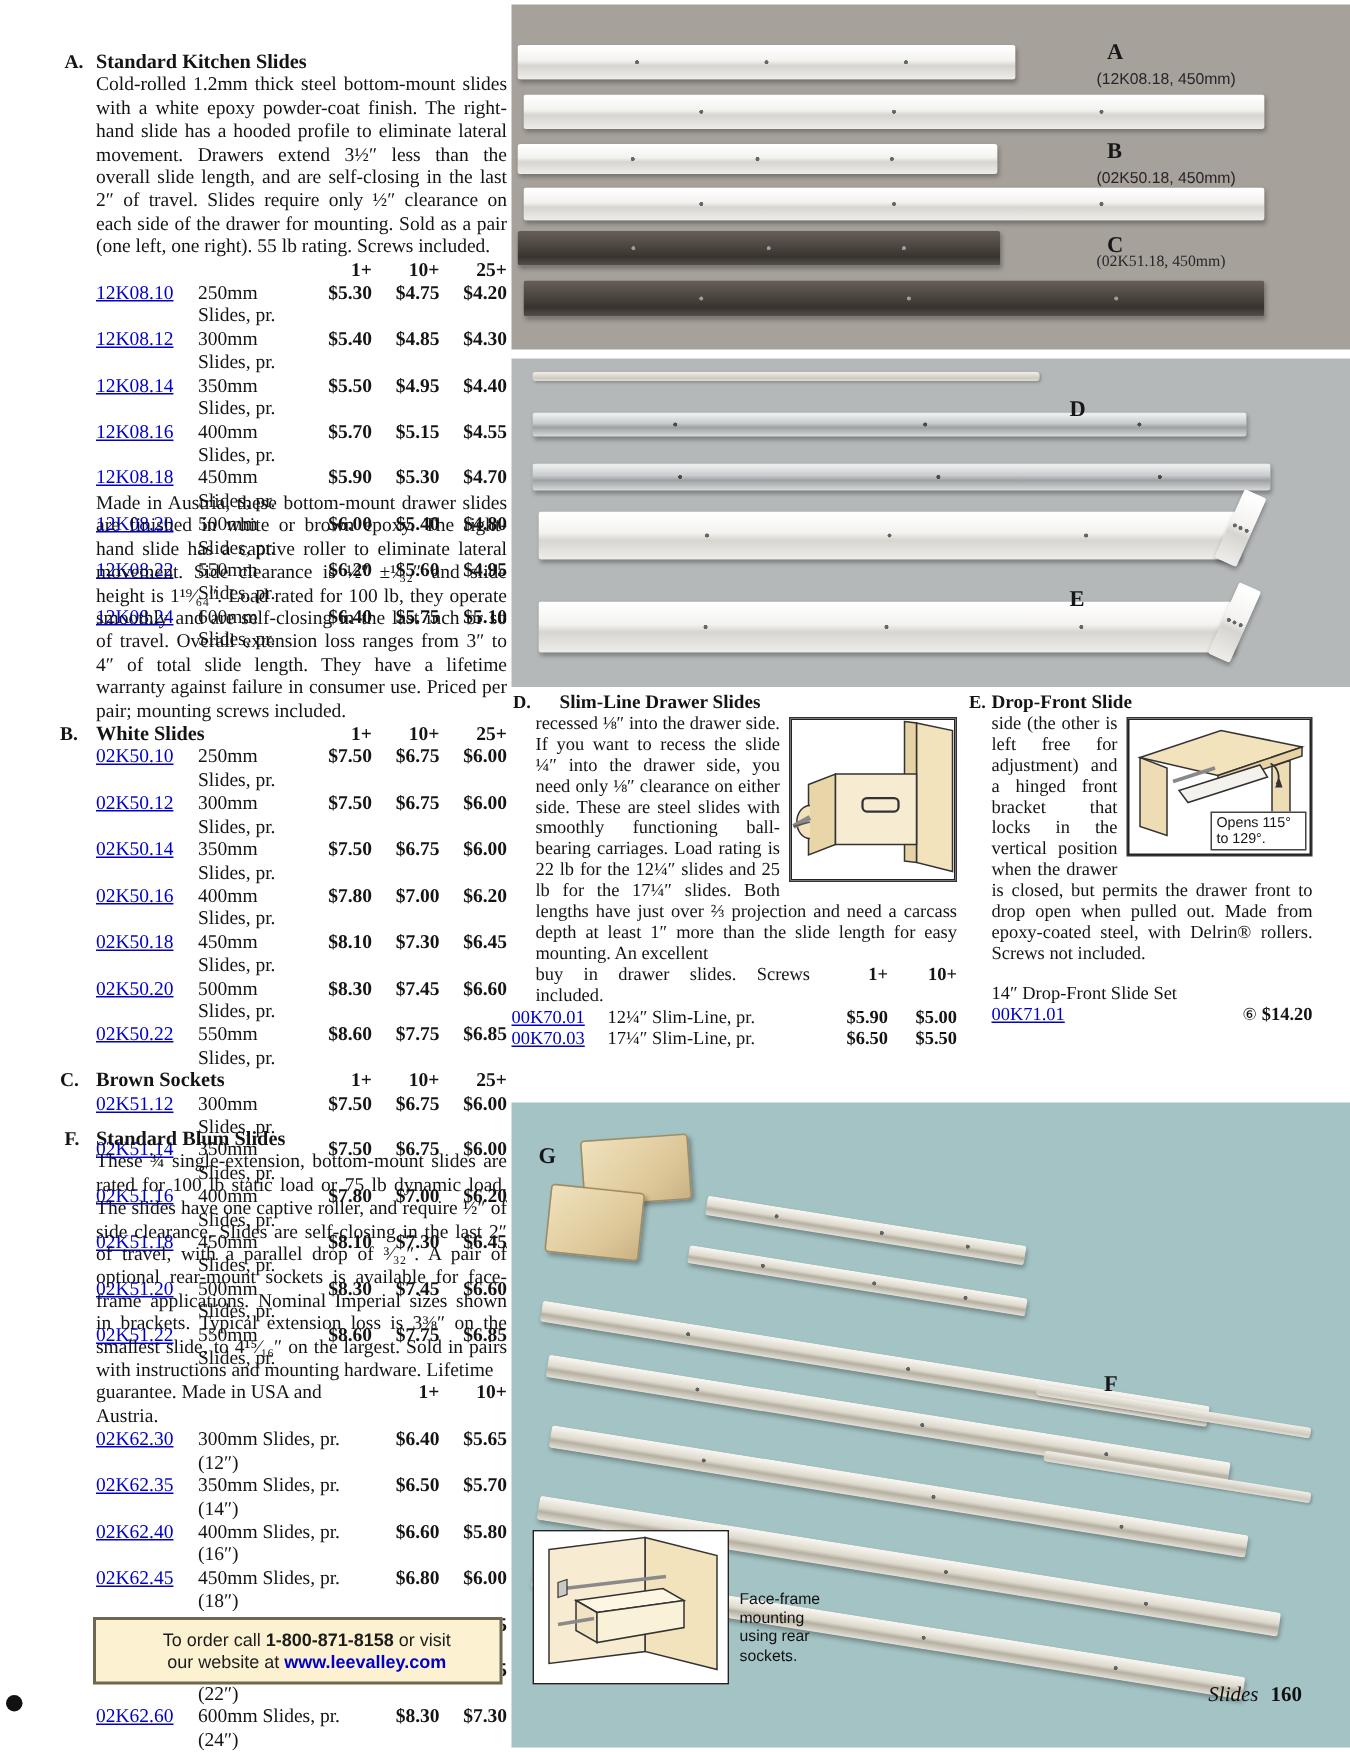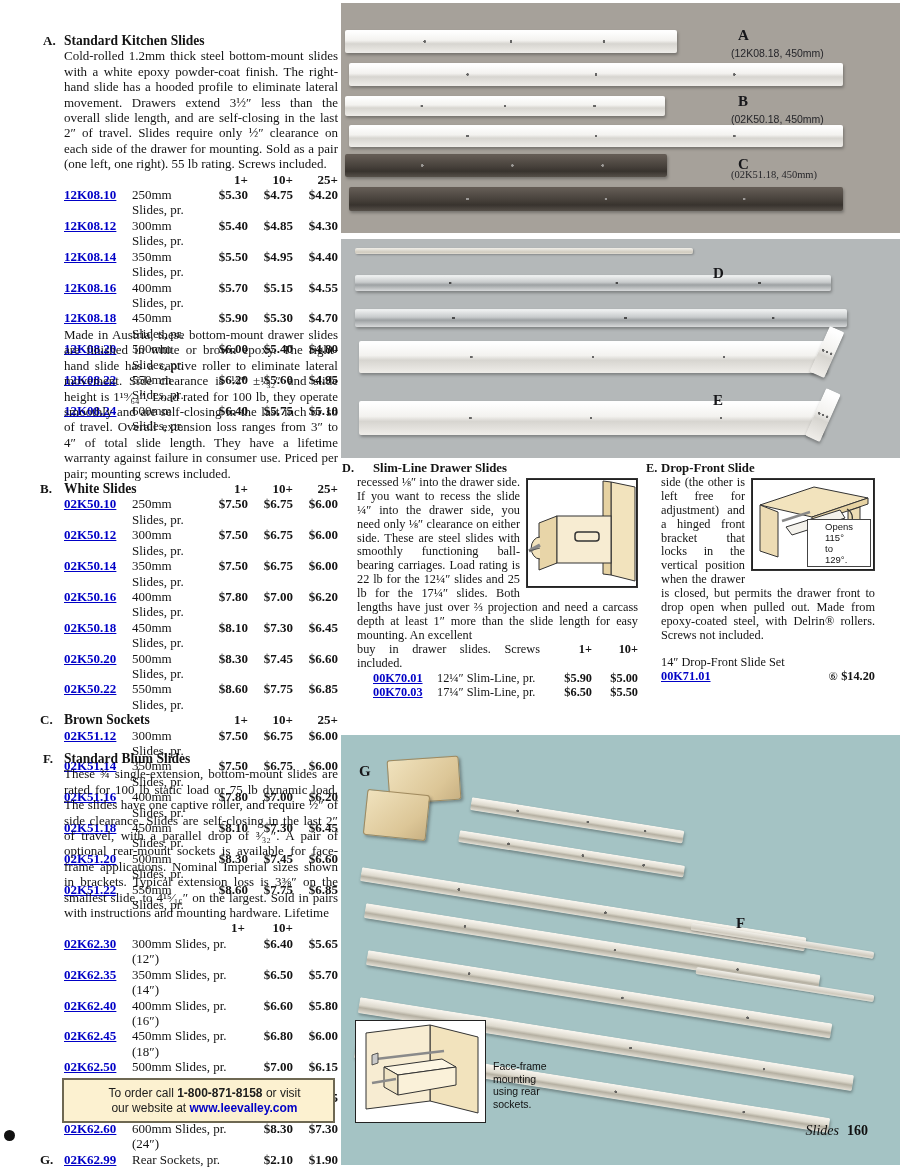--- a/index.html
+++ b/index.html
@@ -45,38 +45,38 @@
   
   .sec { position:absolute; }
   .body-size { font-size:13px; line-height:15.4px; }
   .small-size { font-size:12.3px; line-height:13.9px; }
   .pad24 { padding-left:24px; } .pad16 { padding-left:16px; }
   .s-head { position:relative; font-weight:bold; }
   .s-title { font-size:1.04em; }
   .s-letter { position:absolute; left:-21px; top:0; font-weight:bold; }
   .s-letter16 { position:absolute; left:-15px; top:0; font-weight:bold; }
   .desc { text-align:justify; }
-  .sku { color:#0000c6; font-weight:bold; text-decoration:underline; cursor:pointer; }
+  .sku { color:#0000c6; font-weight:normal; text-decoration:underline; cursor:pointer; }
   .rp { text-align:right; font-weight:bold; }
   .ph { text-align:right; font-weight:bold; }
   .cols5 { display:grid; grid-template-columns:68px 1fr 45px 45px 45px; }
   .hcols5 { display:grid; grid-template-columns:1fr 45px 45px 45px; }
   .cols4 { display:grid; grid-template-columns:68px 1fr 48px 45px; }
   .hcols4 { display:grid; grid-template-columns:1fr 48px 45px; }
   .colsD { display:grid; grid-template-columns:64px 1fr 52px 46px; }
   .hcolsD { display:grid; grid-template-columns:1fr 52px 46px; }
   .trow { position:relative; line-height:15.4px; }
-  .small-size .trow { line-height:14.6px;margin-left:32px; }
+  .small-size .trow { line-height:14.6px; }
   .row-letter { position:absolute; left:-24px; font-weight:bold; }
 
   .inset-float { float:right; position:relative; background:#fff; border:1px solid #333;
                  margin:2px 0 3px 6px; }
   .inset-caption { position:absolute; right:3px; bottom:3px; width:64px; background:#fff;
                    border:1px solid #444; font-family:"Liberation Sans",sans-serif;
-                   font-size:9.5px; line-height:11px; padding:1px 17px; text-align:left; }
+                   font-size:9.5px; line-height:11px; padding:1px 3px; text-align:left; }
   .clear { clear:both; }
   .eprice-row { display:flex; justify-content:space-between; align-items:baseline; }
   .esym { font-size:11px; }
   .eprice { font-weight:bold; }
 
   
   #order-box { position:absolute; left:62px; top:1078px; width:273px; height:45px;
                background:#fcf1d0; border:2px solid #6e6852; text-align:center;
                font-family:"Liberation Sans",sans-serif; font-size:12px; line-height:15px;
                padding-top:6px; color:#1c1c1c;padding-left:12px; }
@@ -417,20 +417,21 @@
     </div>
   </div>
 
   <div id="sec-f" class="sec body-size pad24" style="left:40px; top:751px; width:298px;">
     <div class="s-head">
       <span class="s-letter">F.</span>
       <span class="s-title">Standard Blum Slides</span>
     </div>
     <p class="desc">These ¾ single-extension, bottom-mount slides are rated for 100 lb static load or 75 lb dynamic load. The slides have one captive roller, and require ½″ of side clearance. Slides are self-closing in the last 2″ of travel, with a parallel drop of ³⁄₃₂″. A pair of optional rear-mount sockets is available for face-frame applications. Nominal Imperial sizes shown in brackets. Typical extension loss is 3⅜″ on the smallest slide, to 4¹⁵⁄₁₆″ on the largest. Sold in pairs with instructions and mounting hardware. Lifetime</p>
     <div class="hcols4">
+      <span>guarantee. Made in USA and Austria.</span>
       <span class="ph">1+</span>
       <span class="ph">10+</span>
     </div>
     <div>
 
         <div class="trow cols4">
           <span class="row-letter"></span>
           <a class="sku">02K62.30</a>
           <span>300mm Slides, pr. (12″)</span>
           <span class="rp">$6.40</span>

